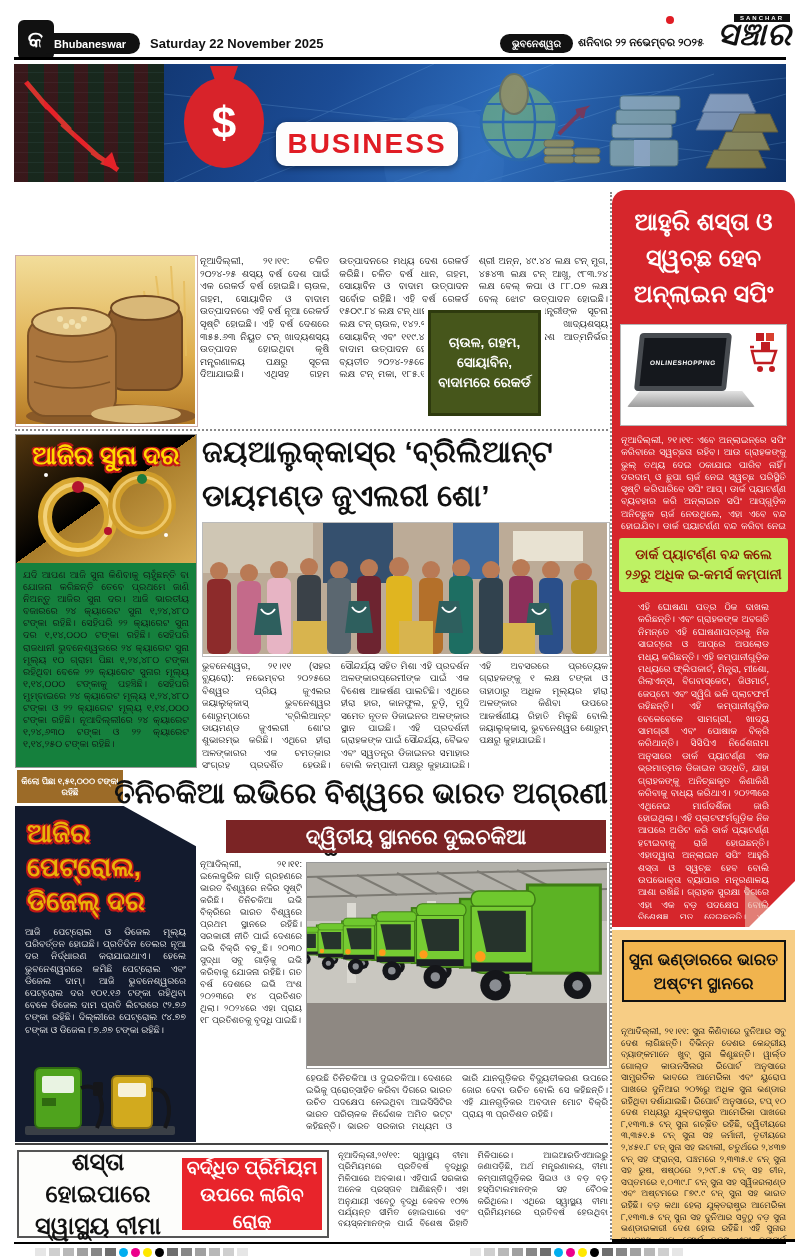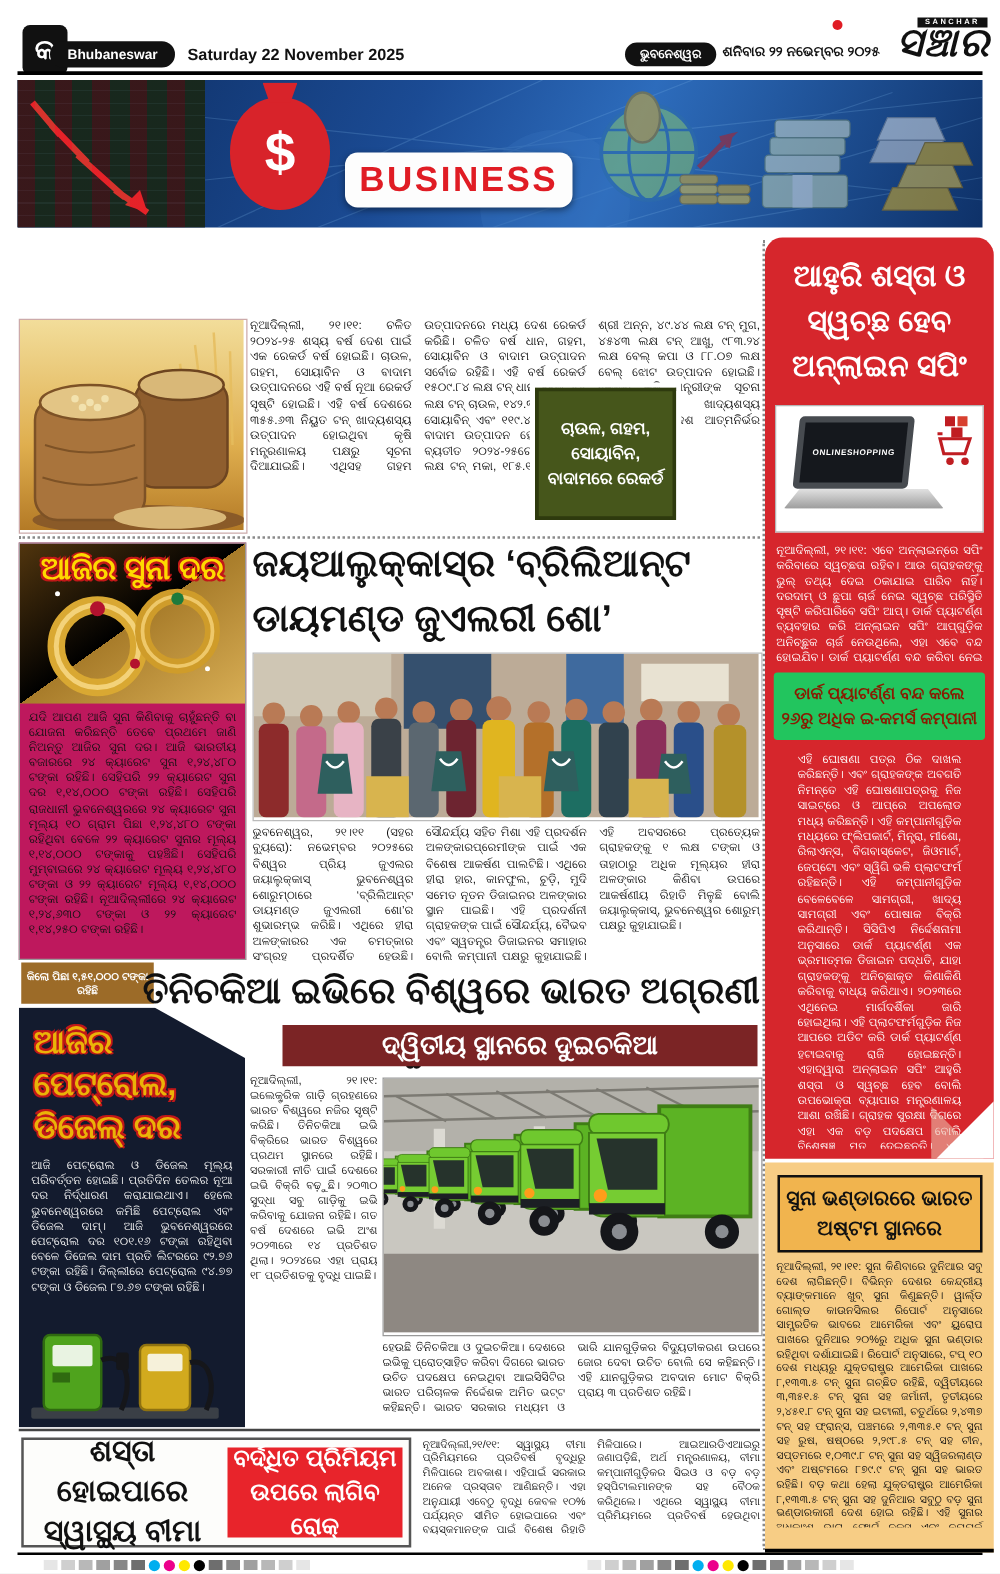--- a/index.html
+++ b/index.html
@@ -51,21 +51,21 @@
   .lead-photo{left:15px;top:255px;width:181px;height:170px;border:1px solid #caa;}
   .lead-body{left:200px;top:255px;width:408px;height:170px;font-size:9.5px;line-height:12.6px;
     column-count:3;column-gap:10px;}
   .green-box{left:428px;top:310px;width:113px;height:106px;background:#46561b;border:3px solid #2e3a0e;
     outline:4px solid #fff;color:#fff;font-size:13.5px;font-weight:bold;text-align:center;
     display:flex;align-items:center;justify-content:center;padding:4px;box-sizing:border-box;line-height:1.5;}
   .dotted-h{border-top:2px dotted #8a8a8a;}
   .v-dotted{left:610px;top:192px;height:1048px;border-left:2px dotted #8a8a8a;}
 
   
-  .gold-box{left:15px;top:434px;width:182px;height:334px;border:1px solid #999;box-sizing:border-box;background:#be185d;}
+  .gold-box{left:15px;top:434px;width:182px;height:334px;border:1px solid #999;box-sizing:border-box;background:#15803d;}
   .gold-title{position:absolute;left:0;top:6px;width:100%;text-align:center;font-size:25px;font-weight:bold;
     color:#ffd900;text-shadow:1.5px 1.5px 0 #c21818,-1.5px -1.5px 0 #c21818,1.5px -1.5px 0 #c21818,-1.5px 1.5px 0 #c21818;}
   .gold-body{position:absolute;left:0;top:130px;width:100%;box-sizing:border-box;padding:4px 7px;
     font-size:9.6px;line-height:12.1px;height:200px;overflow:hidden;}
   .silver-tail{left:17px;top:770px;width:106px;height:33px;background:#9c6b28;color:#fff;
     font-size:8.5px;font-weight:bold;display:flex;align-items:center;text-align:center;padding:2px 4px;box-sizing:border-box;}
 
   
   .jewel-headline{left:202px;top:430px;width:406px;height:88px;font-size:30px;font-weight:bold;
     line-height:44px;}
@@ -105,30 +105,30 @@
   .red-panel{left:612px;top:190px;width:183px;height:737px;background:#d6262c;border-radius:14px 14px 0 0;overflow:hidden;}
   .shop-headline{padding:14px 6px 4px;color:#fff;font-size:24px;font-weight:bold;text-align:center;line-height:36px;}
   .laptop{position:relative;width:165px;height:100px;background:#fff;margin:8px auto 4px;border:1px solid #b5b5b5;}
   .lt-screen{position:absolute;left:16px;top:8px;width:92px;height:58px;background:#474b50;border-radius:4px;
     transform:skewX(-6deg);display:flex;align-items:center;justify-content:center;}
   .lt-screen .inner{width:82px;height:48px;background:#15181d;display:flex;align-items:center;justify-content:center;}
   .lt-screen .inner span{color:#fff;font-size:6.5px;letter-spacing:.5px;font-weight:bold;}
   .lt-base{position:absolute;left:6px;top:66px;width:128px;height:16px;
     background:linear-gradient(#e2e2e2,#9c9c9c);clip-path:polygon(10% 0,90% 0,100% 100%,0 100%);border-radius:2px;}
   .shop-body-top{padding:4px 9px 0;color:#fff;font-size:9.3px;line-height:12.3px;text-align:justify;height:96px;overflow:hidden;}
-  .shop-highlight{margin:8px 7px 4px;height:54px;background:#22c55e;border-radius:3px;color:#8a1a00;
+  .shop-highlight{margin:8px 7px 4px;height:54px;background:#bef264;border-radius:3px;color:#8a1a00;
     font-size:13.5px;font-weight:bold;display:flex;align-items:center;justify-content:center;text-align:center;
     line-height:20px;padding:0 6px;}
   .shop-body-bottom{padding:5px 26px 0;color:#fff;font-size:9.3px;line-height:12.4px;text-align:justify;height:318px;overflow:hidden;}
   .curl{position:absolute;right:0;bottom:0;width:0;height:0;border-style:solid;border-width:0 0 46px 46px;
     border-color:transparent transparent #fff transparent;}
   .curl2{position:absolute;right:8px;bottom:0;width:0;height:0;border-style:solid;border-width:42px 0 0 42px;
     border-color:transparent transparent transparent #e9b9a9;opacity:.6;}
   .tan-panel{left:612px;top:930px;width:183px;height:312px;background:#f7cd85;border-bottom:3px solid #000;box-sizing:border-box;}
-  .reserve-head{margin:10px auto 4px;width:156px;background:#f1b44e;border:2px solid #111;
+  .reserve-head{margin:10px auto 22px;width:156px;background:#f1b44e;border:2px solid #111;
     font-size:16.5px;font-weight:bold;text-align:center;line-height:24px;padding:5px 2px;}
   .reserve-body{padding:2px 9px;font-size:8.8px;line-height:11.6px;text-align:justify;height:212px;overflow:hidden;color:#101010;}
 </style>
 </head>
 <body>
 
 <div class="page">
 
   <div class="abs mast-logo-sq">
     <span>କ</span>

